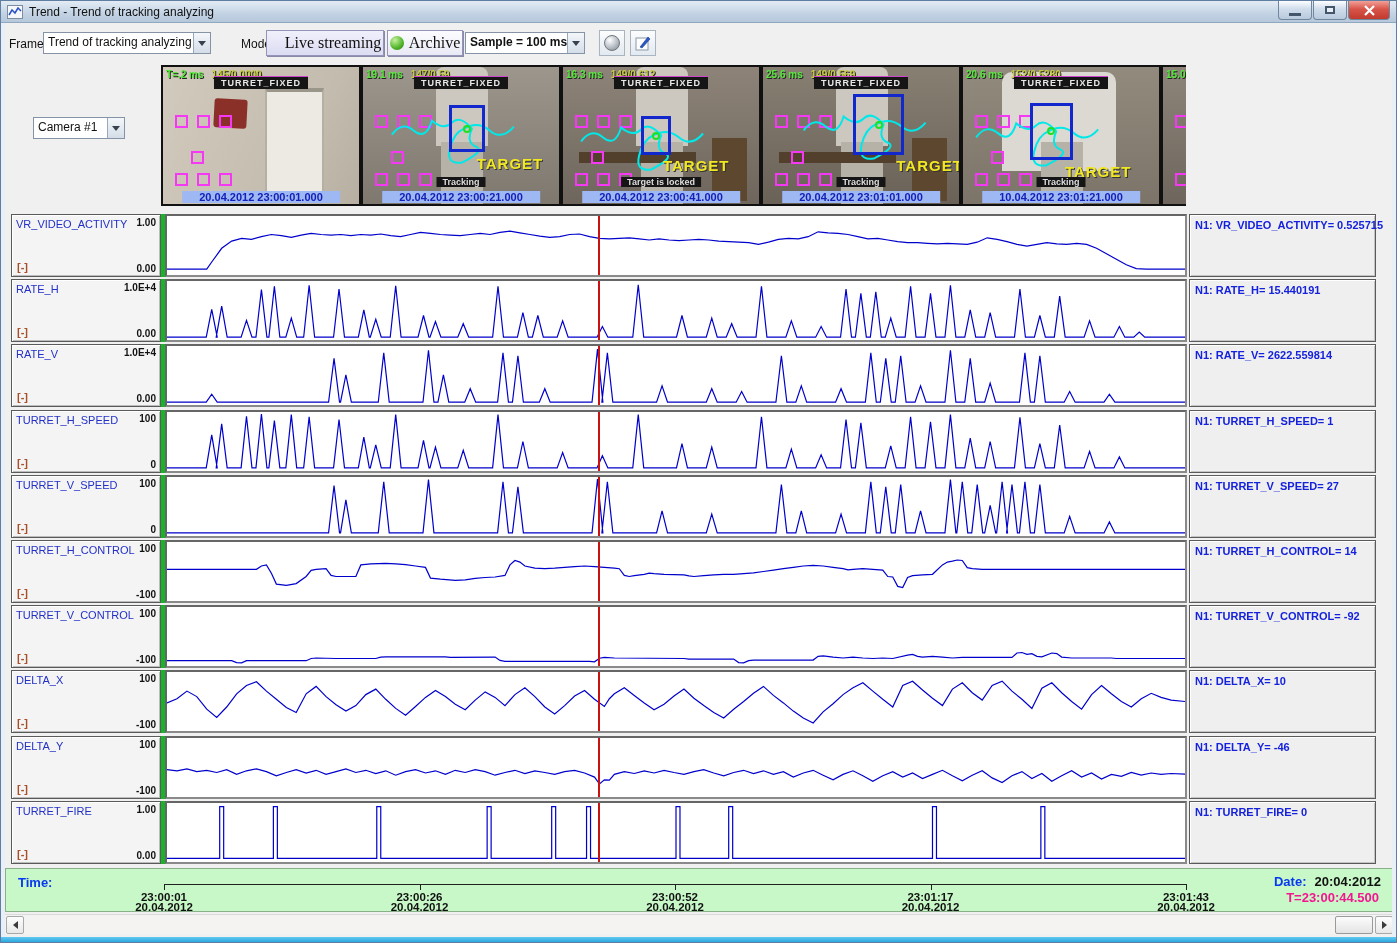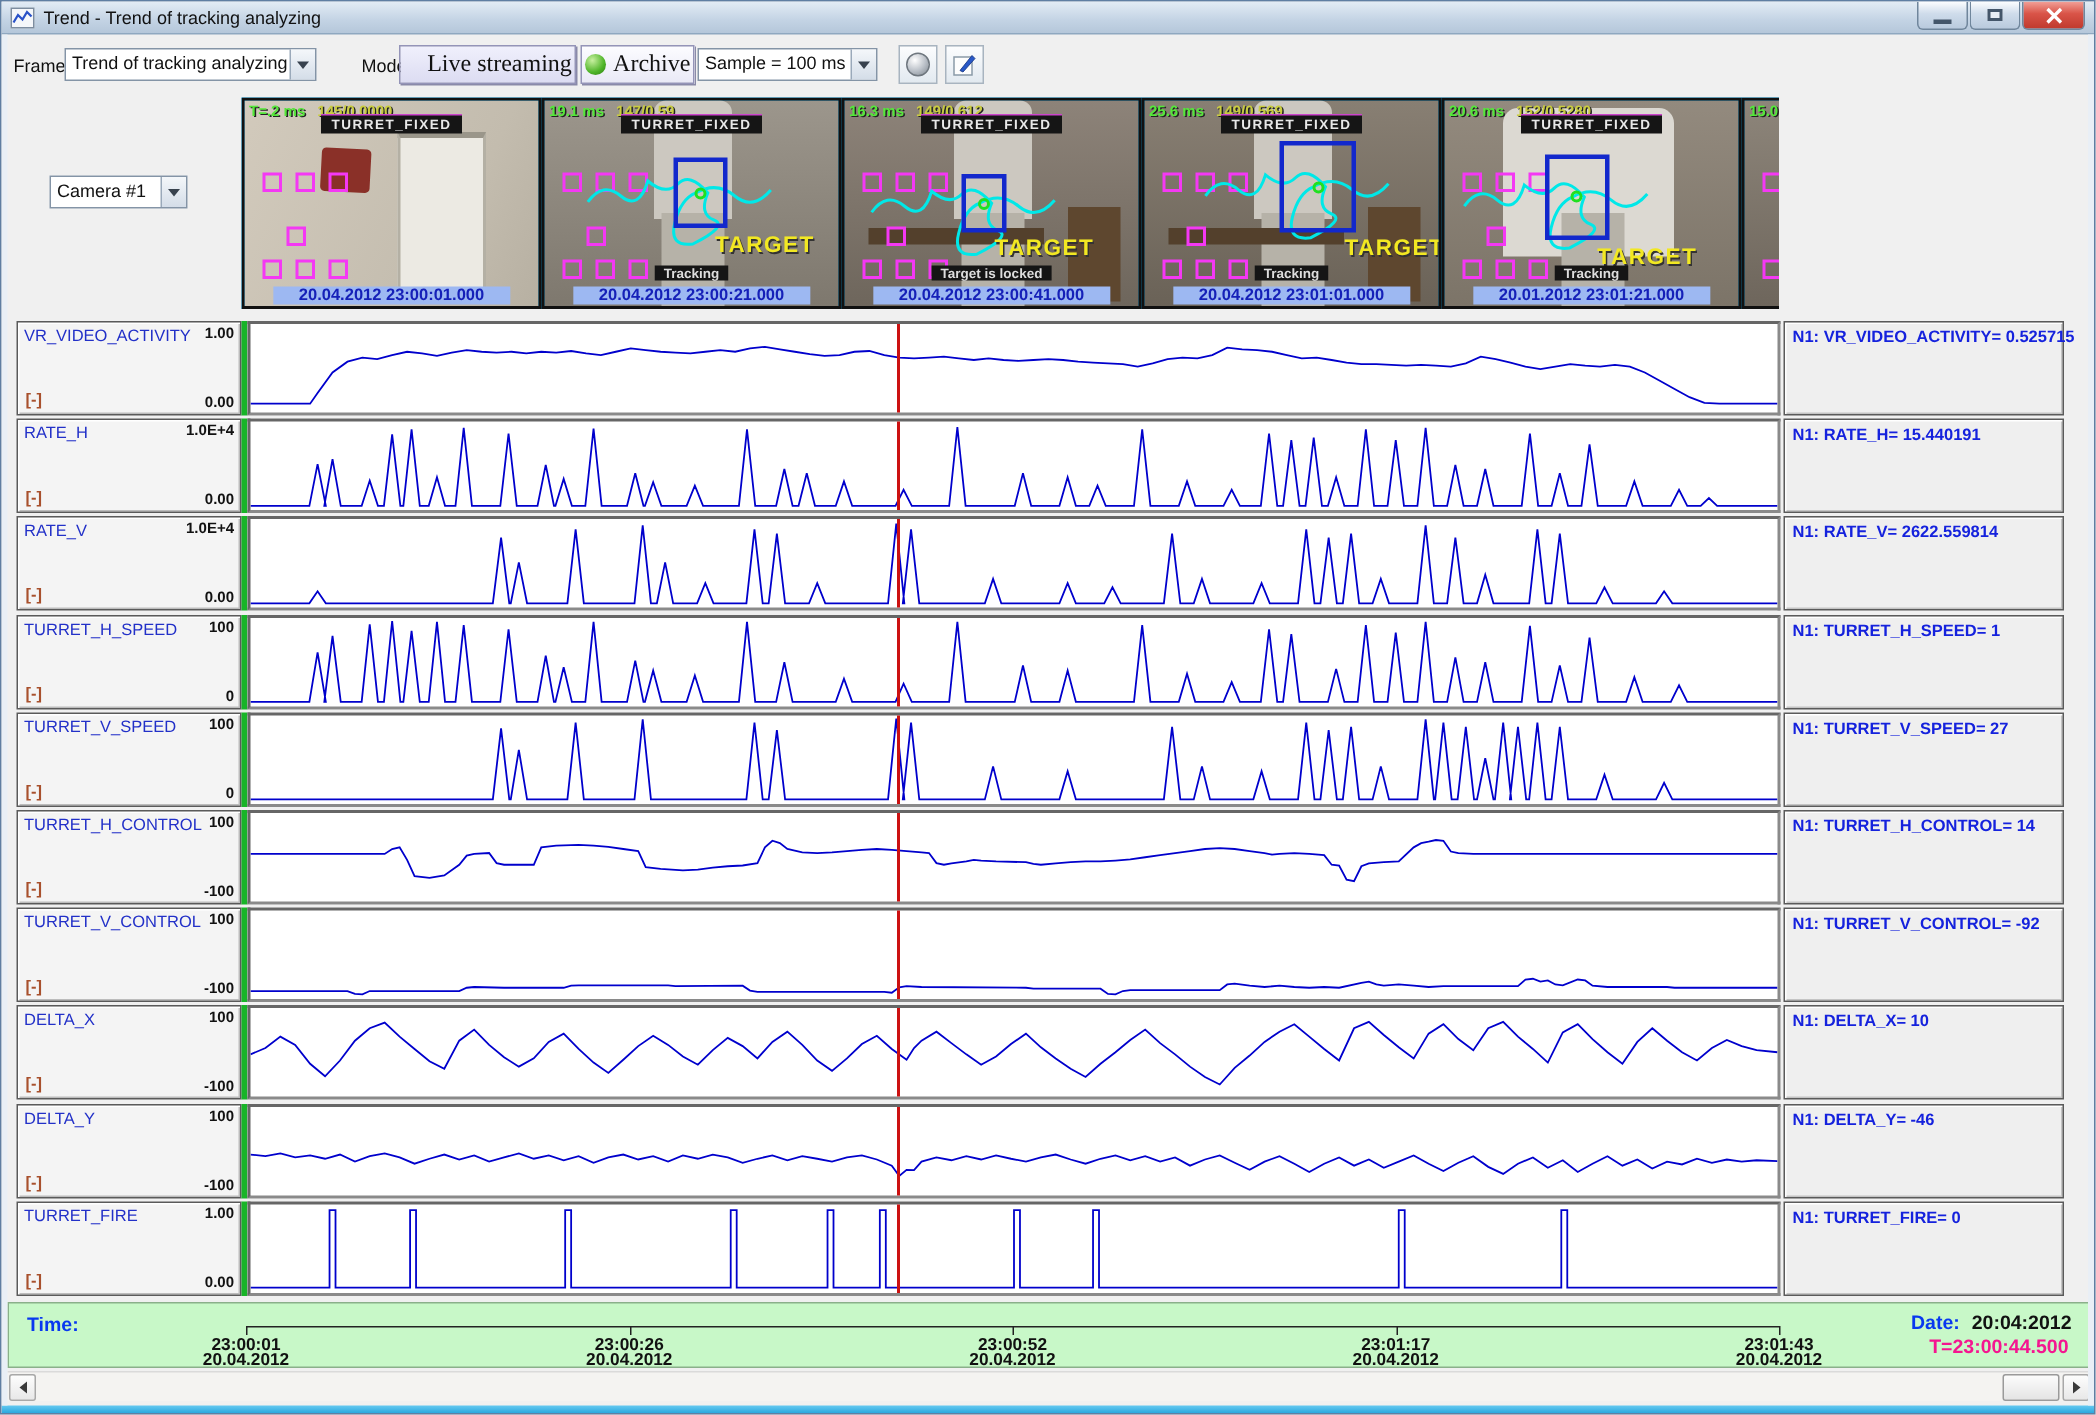--- a/index.html
+++ b/index.html
@@ -36,21 +36,21 @@
     background:linear-gradient(#f0f0fc,#dcdcf2);}
   .iconbtn{position:absolute;width:26px;height:26px;border:1px solid #a8b4c0;
     background:linear-gradient(#fcfdfe,#e2e9f0);display:flex;align-items:center;justify-content:center;}
   .orb{width:14px;height:14px;border-radius:50%;
     background:radial-gradient(circle at 35% 30%,#c8f0a0,#4eb428 60%,#2d7a12);margin-right:5px;}
   .graysphere{width:16px;height:16px;border-radius:50%;
     background:radial-gradient(circle at 35% 30%,#ffffff,#b8bec6 55%,#7e868e);
     border:1px solid #6e767e;}
   
   #thumbs{position:absolute;left:160px;top:64px;width:1025px;height:141px;overflow:hidden;
-    background:#0ea5e9;}
+    background:#a16207;}
   .thumb{position:absolute;top:0;width:200px;height:141px;border:2px solid #111;
     overflow:hidden;background:#888178;}
   .vinfo{position:absolute;left:3px;top:2px;font-size:10px;font-weight:bold;color:#55e83a;
     text-shadow:1px 1px 0 #222;white-space:nowrap;z-index:6;}
   .vinfo .ratio{color:#c9cc40;margin-left:8px;}
   .vlabel{position:absolute;top:9px;left:50%;transform:translateX(-50%);background:#151515;
     color:#e8e8e8;font-size:9px;font-weight:bold;padding:1px 7px;letter-spacing:1px;
     border-top:1px solid #cc44cc;white-space:nowrap;z-index:6;}
   .vstatus{position:absolute;bottom:17px;left:50%;transform:translateX(-50%);background:#151515;
     color:#ddd;font-size:9px;font-weight:bold;padding:0 6px;white-space:nowrap;z-index:6;}
@@ -138,21 +138,21 @@
       </span>
   </div>
   <span class="lbl" style="left:240px;top:36px;">Mode:</span>
   <div class="toolbtn" style="left:265px;top:29px;width:118px;padding-left:16px;">
     <span>Live streaming</span>
   </div>
   <div class="toolbtn" style="left:386px;top:29px;width:76px;background:linear-gradient(#fcfcff,#e9e9f6);">
     <span class="orb"></span>
     <span>Archive</span>
   </div>
-  <div class="combo" style="left:464px;top:31px;width:120px;">
+  <div class="combo" style="left:464px;top:31px;width:120px;font-weight:bold;">
     <span class="txt">Sample = 100 ms</span>
     <span class="arrowbtn">
         <span class="tri-down"></span>
       </span>
   </div>
   <div class="iconbtn" style="left:598px;top:29px;">
     <span class="graysphere"></span>
   </div>
   <div class="iconbtn" style="left:629px;top:29px;">
     <svg width="18" height="18" viewBox="0 0 18 18">
@@ -262,21 +262,21 @@
         <div class="msq" style="left: 56px; top: 106px;"></div>
         <div class="tbox" style="left: 34%; top: 26%; width: 22%; height: 42%;"></div>
         <svg class="trail" width="196" height="137">
           <path d="M13.200000000000003,70.39 q10,-14 22,-4 t18,-10 q12,10 20,2 t20,6 q-6,14 4,18 t-14,16 q-16,2 -12,-14 t14,-20 q14,-8 26,2 t24,-4" fill="none" stroke="#00e8e8" stroke-width="2"></path>
         </svg>
         <div class="scene-el" style="left: calc(45% - 4px); top: calc(47% - 4px); width: 8px; height: 8px; border: 2px solid rgb(32, 224, 32); border-radius: 50%; z-index: 5;"></div>
         <div class="tgt-label" style="left: 52%; top: 70%;">TARGET</div>
         <div class="vinfo"><span>20.6 ms</span><span class="ratio">152/0.5280</span></div>
         <div class="vlabel">TURRET_FIXED</div>
         <div class="vstatus">Tracking</div>
-        <div class="vtime">20.01.2012  23:01:21.000</div>
+        <div class="vtime">10.04.2012  23:01:21.000</div>
       </div>
       <div class="thumb" style="left: 1000px; background: linear-gradient(rgb(141, 133, 122), rgb(110, 102, 92));">
         <div class="msq" style="left: 12px; top: 48px;"></div>
         <div class="msq" style="left: 12px; top: 106px;"></div>
         <div class="vinfo"><span>15.0</span><span class="ratio"></span></div>
       </div>
     </div>
 
   <div id="charts">
       <div class="crow" style="top: 0px;">

